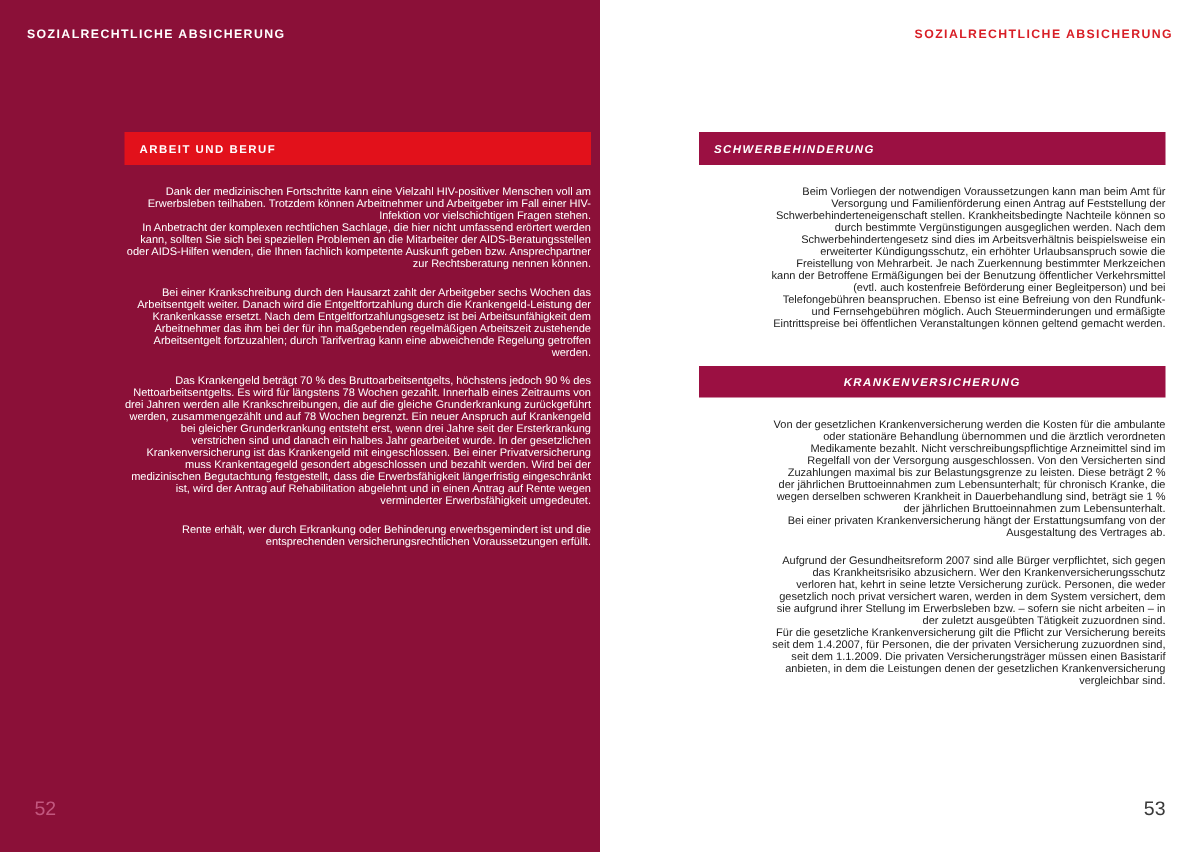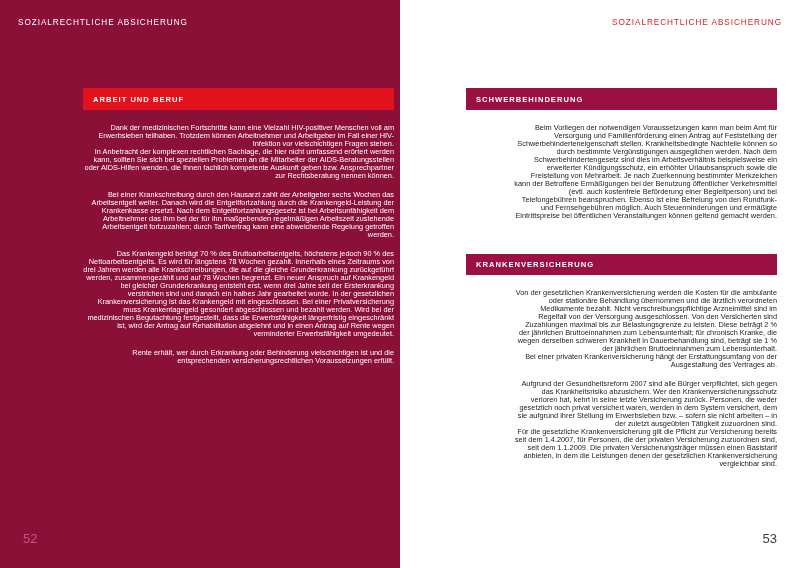--- a/index.html
+++ b/index.html
@@ -31,21 +31,21 @@
     position: relative;
     width: 400px;
     height: 568px;
     background: #ffffff;
     box-sizing: border-box;
   }
   .running-head {
     position: absolute;
     top: 18px;
     font-size: 8.2px;
-    font-weight: normal;
+    font-weight: bold;
     letter-spacing: 0.95px;
     text-transform: uppercase;
     white-space: nowrap;
   }
   .running-head-left {
     left: 18px;
     color: #ffffff;
   }
   .running-head-right {
     right: 18px;
@@ -72,20 +72,21 @@
     letter-spacing: 1.0px;
     text-transform: uppercase;
     color: #ffffff;
     margin-bottom: 14px;
   }
   .banner-red {
     background: #e2111b;
   }
   .banner-magenta {
     background: #9b1042;
+    font-style: italic;
   }
   .body-text {
     font-size: 7.35px;
     line-height: 8px;
     text-align: right;
     margin: 0 0 11px 0;
     white-space: pre-line;
   }
   .body-left {
     color: #ffffff;
@@ -123,38 +124,38 @@
 
       <div class="section-banner banner-red">ARBEIT UND BERUF</div>
 
       <p class="body-text body-left">Dank der medizinischen Fortschritte kann eine Vielzahl HIV-positiver Menschen voll am Erwerbsleben teilhaben. Trotzdem können Arbeitnehmer und Arbeitgeber im Fall einer HIV-Infektion vor vielschichtigen Fragen stehen.
 In Anbetracht der komplexen rechtlichen Sachlage, die hier nicht umfassend erörtert werden kann, sollten Sie sich bei speziellen Problemen an die Mitarbeiter der AIDS-Beratungsstellen oder AIDS-Hilfen wenden, die Ihnen fachlich kompetente Auskunft geben bzw. Ansprechpartner zur Rechtsberatung nennen können.</p>
 
       <p class="body-text body-left">Bei einer Krankschreibung durch den Hausarzt zahlt der Arbeitgeber sechs Wochen das Arbeitsentgelt weiter. Danach wird die Entgeltfortzahlung durch die Krankengeld-Leistung der Krankenkasse ersetzt. Nach dem Entgeltfortzahlungsgesetz ist bei Arbeitsunfähigkeit dem Arbeitnehmer das ihm bei der für ihn maßgebenden regelmäßigen Arbeitszeit zustehende Arbeitsentgelt fortzuzahlen; durch Tarifvertrag kann eine abweichende Regelung getroffen werden.</p>
 
       <p class="body-text body-left">Das Krankengeld beträgt 70 % des Bruttoarbeitsentgelts, höchstens jedoch 90 % des Nettoarbeitsentgelts. Es wird für längstens 78 Wochen gezahlt. Innerhalb eines Zeitraums von drei Jahren werden alle Krankschreibungen, die auf die gleiche Grunderkrankung zurückgeführt werden, zusammengezählt und auf 78 Wochen begrenzt. Ein neuer Anspruch auf Krankengeld bei gleicher Grunderkrankung entsteht erst, wenn drei Jahre seit der Ersterkrankung verstrichen sind und danach ein halbes Jahr gearbeitet wurde. In der gesetzlichen Krankenversicherung ist das Krankengeld mit eingeschlossen. Bei einer Privatversicherung muss Krankentagegeld gesondert abgeschlossen und bezahlt werden. Wird bei der medizinischen Begutachtung festgestellt, dass die Erwerbsfähigkeit längerfristig eingeschränkt ist, wird der Antrag auf Rehabilitation abgelehnt und in einen Antrag auf Rente wegen verminderter Erwerbsfähigkeit umgedeutet.</p>
 
-      <p class="body-text body-left">Rente erhält, wer durch Erkrankung oder Behinderung vielschichtigen ist und die entsprechenden versicherungsrechtlichen Voraussetzungen erfüllt.</p>
+      <p class="body-text body-left">Rente erhält, wer durch Erkrankung oder Behinderung erwerbsgemindert ist und die entsprechenden versicherungsrechtlichen Voraussetzungen erfüllt.</p>
 
     </div>
 
     <div class="page-number page-number-left">52</div>
   </div>
 
   <div class="page-right">
 
     <div class="running-head running-head-right">SOZIALRECHTLICHE ABSICHERUNG</div>
 
     <div class="content-right-inner" style="position:absolute;left:66px;top:88px;width:311px;">
 
       <div class="section-banner banner-magenta">SCHWERBEHINDERUNG</div>
 
       <p class="body-text body-right">Beim Vorliegen der notwendigen Voraussetzungen kann man beim Amt für Versorgung und Familienförderung einen Antrag auf Feststellung der Schwerbehinderteneigenschaft stellen. Krankheitsbedingte Nachteile können so durch bestimmte Vergünstigungen ausgeglichen werden. Nach dem Schwerbehindertengesetz sind dies im Arbeitsverhältnis beispielsweise ein erweiterter Kündigungsschutz, ein erhöhter Urlaubsanspruch sowie die Freistellung von Mehrarbeit. Je nach Zuerkennung bestimmter Merkzeichen kann der Betroffene Ermäßigungen bei der Benutzung öffentlicher Verkehrsmittel (evtl. auch kostenfreie Beförderung einer Begleitperson) und bei Telefongebühren beanspruchen. Ebenso ist eine Befreiung von den Rundfunk- und Fernsehgebühren möglich. Auch Steuerminderungen und ermäßigte Eintrittspreise bei öffentlichen Veranstaltungen können geltend gemacht werden.</p>
 
-      <div class="section-banner banner-magenta" style="margin-top:34px;">KRANKENVERSICHERUNG</div>
+      <div class="section-banner banner-magenta" style="margin-top:24px;text-align:center;">KRANKENVERSICHERUNG</div>
 
       <p class="body-text body-right">Von der gesetzlichen Krankenversicherung werden die Kosten für die ambulante oder stationäre Behandlung übernommen und die ärztlich verordneten Medikamente bezahlt. Nicht verschreibungspflichtige Arzneimittel sind im Regelfall von der Versorgung ausgeschlossen. Von den Versicherten sind Zuzahlungen maximal bis zur Belastungsgrenze zu leisten. Diese beträgt 2 % der jährlichen Bruttoeinnahmen zum Lebensunterhalt; für chronisch Kranke, die wegen derselben schweren Krankheit in Dauerbehandlung sind, beträgt sie 1 % der jährlichen Bruttoeinnahmen zum Lebensunterhalt.
 Bei einer privaten Krankenversicherung hängt der Erstattungsumfang von der Ausgestaltung des Vertrages ab.</p>
 
       <p class="body-text body-right">Aufgrund der Gesundheitsreform 2007 sind alle Bürger verpflichtet, sich gegen das Krankheitsrisiko abzusichern. Wer den Krankenversicherungsschutz verloren hat, kehrt in seine letzte Versicherung zurück. Personen, die weder gesetzlich noch privat versichert waren, werden in dem System versichert, dem sie aufgrund ihrer Stellung im Erwerbsleben bzw. – sofern sie nicht arbeiten – in der zuletzt ausgeübten Tätigkeit zuzuordnen sind.
 Für die gesetzliche Krankenversicherung gilt die Pflicht zur Versicherung bereits seit dem 1.4.2007, für Personen, die der privaten Versicherung zuzuordnen sind, seit dem 1.1.2009. Die privaten Versicherungsträger müssen einen Basistarif anbieten, in dem die Leistungen denen der gesetzlichen Krankenversicherung vergleichbar sind.</p>
 
     </div>
 
     <div class="page-number page-number-right">53</div>

